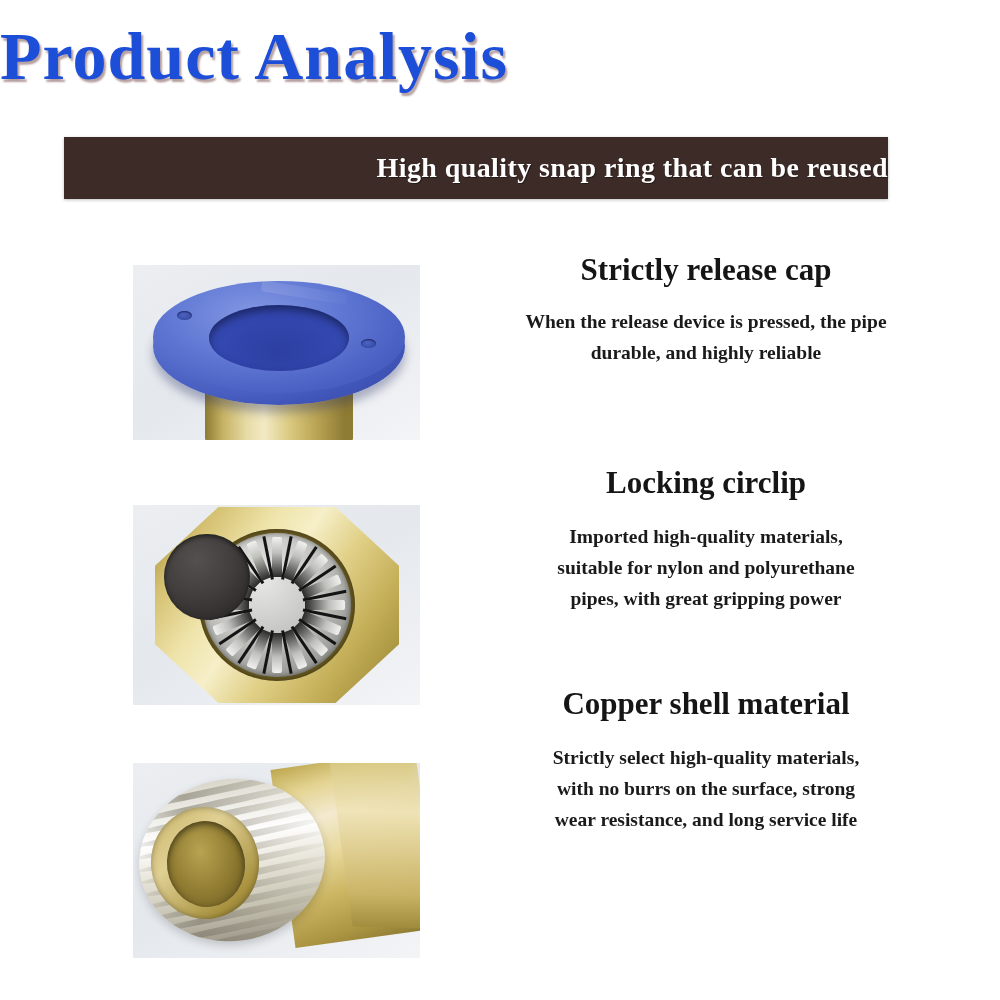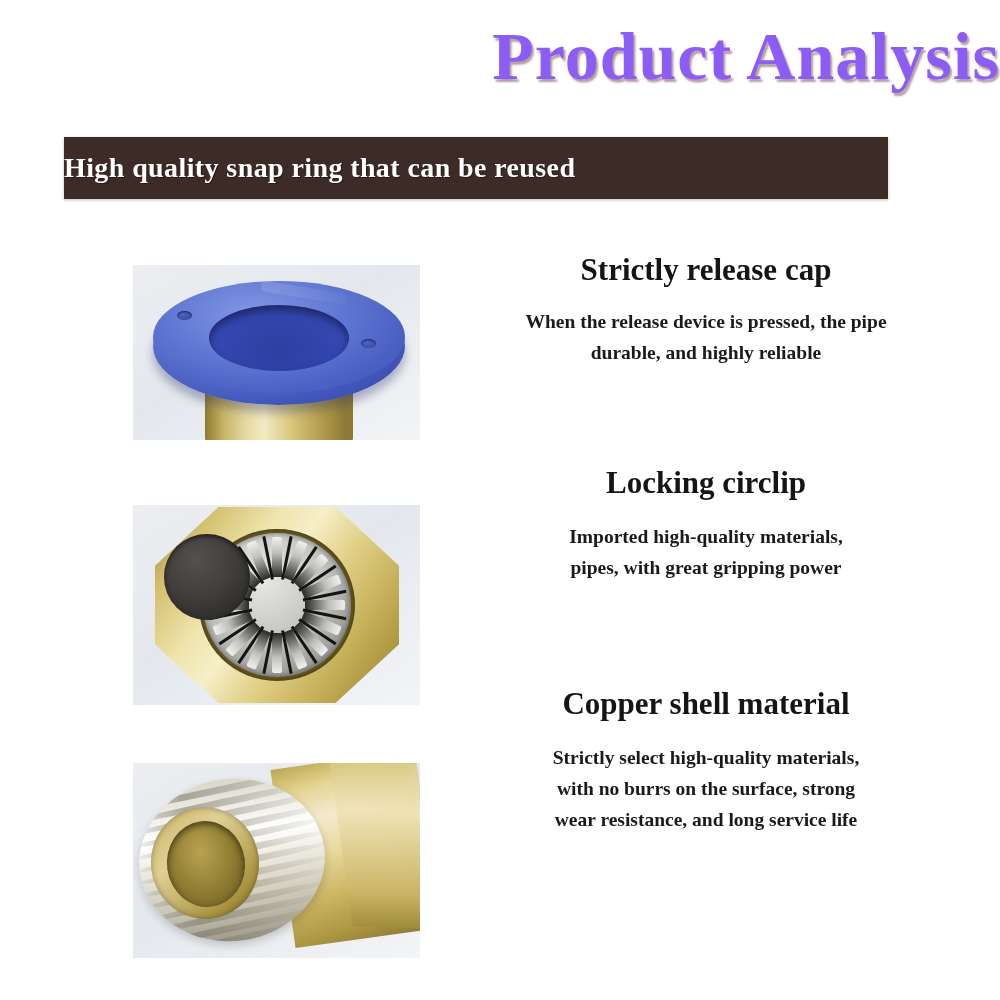--- a/index.html
+++ b/index.html
@@ -15,41 +15,41 @@
     font-family: "Liberation Serif", "DejaVu Serif", serif;
     position: relative;
   }
 
   
   #main-title {
     position: absolute;
     left: 0;
     top: 14px;
     width: 1000px;
-    text-align: right;
+    text-align: left;
     font-size: 68px;
     line-height: 84px;
     font-weight: bold;
-    color: #8b5cf6;
+    color: #1d4ed8;
     letter-spacing: 1px;
     text-shadow: 2px 3px 2px rgba(90, 40, 40, 0.45);
     white-space: nowrap;
   }
 
   
   #subtitle-bar {
     position: absolute;
     left: 64px;
     top: 137px;
     width: 824px;
     height: 62px;
     background: #3d2b27;
     display: flex;
     align-items: center;
-    justify-content: flex-start;
+    justify-content: flex-end;
     box-shadow: 0 1px 3px rgba(0,0,0,0.25);
   }
   #subtitle-text {
     color: #ffffff;
     font-size: 28px;
     font-weight: bold;
     letter-spacing: 0.4px;
     white-space: nowrap;
     text-shadow: 1px 1px 1px rgba(0,0,0,0.4);
   }
@@ -399,20 +399,21 @@
           </div>
       </div>
       <div class="clip-center"></div>
     </div>
   </div>
 
   <div class="text-col" style="top: 463px;">
     <div class="feature-heading">Locking circlip</div>
     <div class="feature-body" style="margin-top:18px;">
       <span class="ln">Imported high-quality materials,</span>
+      <span class="ln">suitable for nylon and polyurethane</span>
       <span class="ln">pipes, with great gripping power</span>
     </div>
   </div>
 </div>
 
 <div class="feature-row">
 
   <div class="photo-panel" id="photo-3">
     <div class="shell-stage">
       <div class="hex-shank"></div>

